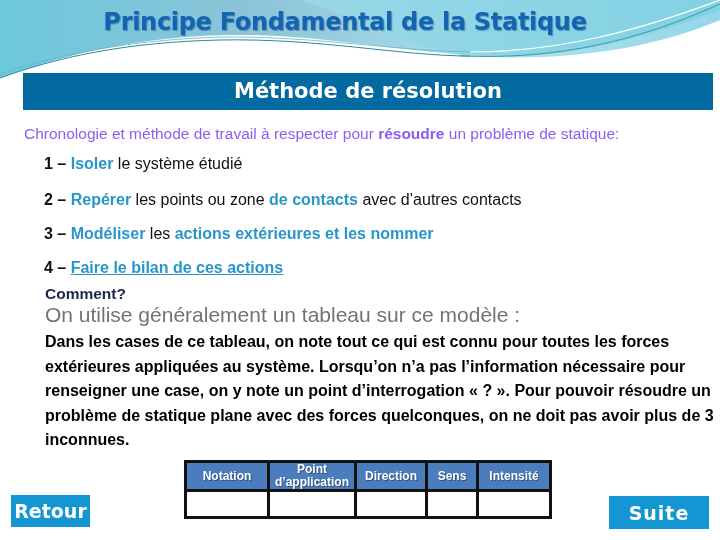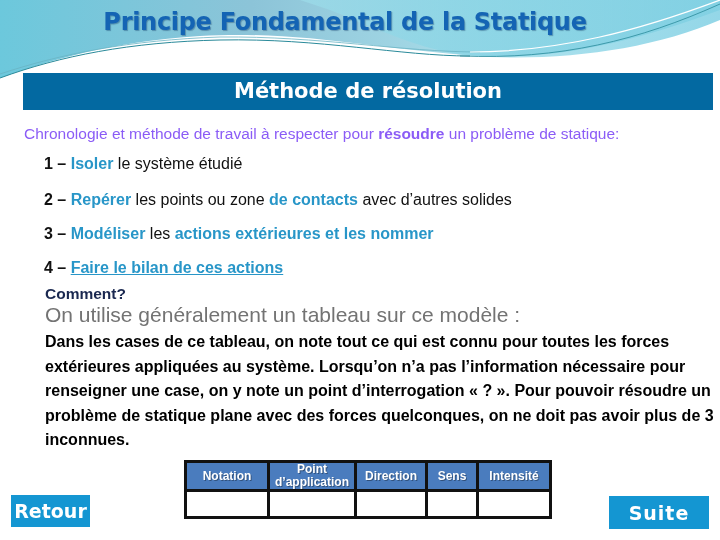--- a/index.html
+++ b/index.html
@@ -62,21 +62,21 @@
 
 <div class="intro">
   <span>Chronologie et méthode de travail à respecter pour </span><b>résoudre</b><span> un problème de statique:</span>
 </div>
 
 <div class="step" style="top:155px">
   <span class="num">1 – </span><span class="hl">Isoler</span><span> le système étudié</span>
 </div>
 
 <div class="step" style="top:191px">
-  <span class="num">2 – </span><span class="hl">Repérer</span><span> les points ou zone </span><span class="hl">de contacts</span><span> avec d’autres solides</span>
+  <span class="num">2 – </span><span class="hl">Repérer</span><span> les points ou zone </span><span class="hl">de contacts</span><span> avec d’autres contacts</span>
 </div>
 
 <div class="step" style="top:225px">
   <span class="num">3 – </span><span class="hl">Modéliser</span><span> les </span><span class="hl">actions extérieures et les nommer</span>
 </div>
 
 <div class="step" style="top:259px">
   <span class="num">4 – </span><span class="hl ul">Faire le bilan de ces actions</span>
 </div>
 

